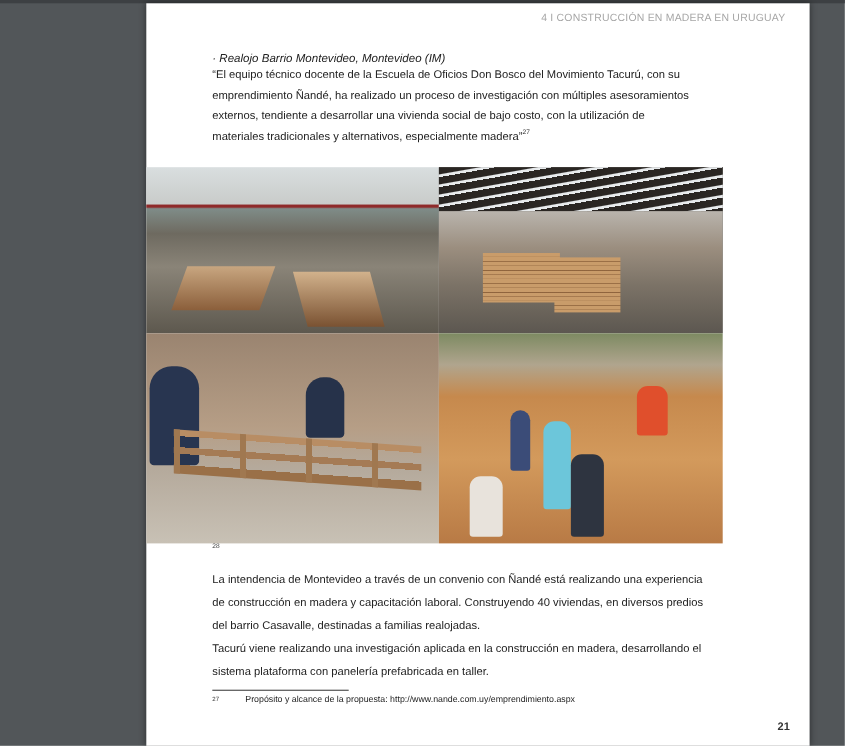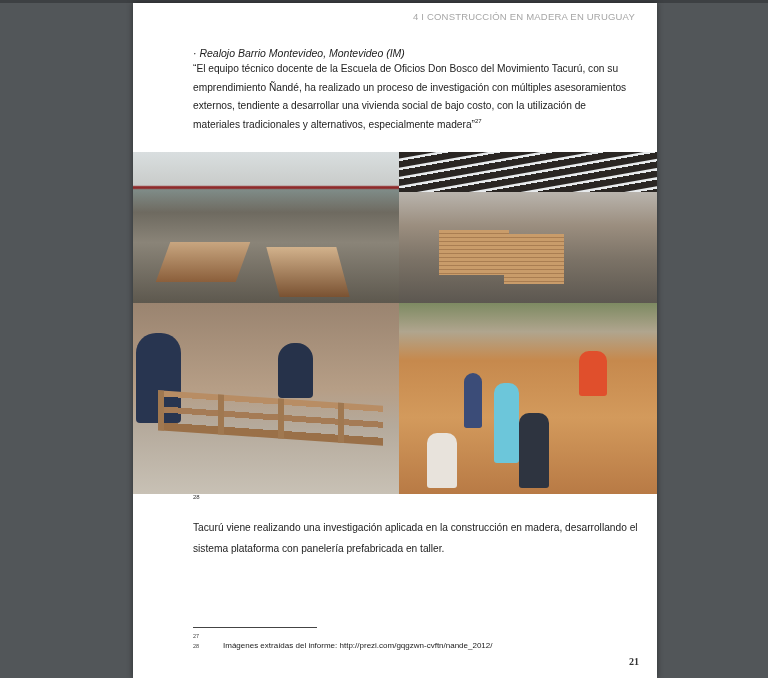--- a/index.html
+++ b/index.html
@@ -7,21 +7,21 @@
     width: 768px; height: 678px; overflow: hidden;
     background: #525659;
     font-family: "Liberation Sans", sans-serif;
     position: relative;
   }
   .topbar {
     position: absolute; left: 0; top: 0; width: 768px; height: 3px;
     background: #3d4043;
   }
   .page {
-    position: absolute; left: 133px; top: 3px; width: 524px; height: 675px;
+    position: absolute; left: 133px; top: 3px; width: 603px; height: 675px;
     background: #ffffff;
     box-shadow: 0 0 6px rgba(0,0,0,0.45);
   }
   .running-header {
     position: absolute; right: 22px; top: 8px;
     font-size: 9.5px; color: #a6a6a6; letter-spacing: 0.2px;
   }
   .section-title {
     position: absolute; left: 60px; top: 44px;
     font-size: 10.5px; font-style: italic; color: #222;
@@ -103,21 +103,21 @@
     position: absolute; left: 60px; top: 624px; width: 124px; height: 1px; background: #444;
   }
   .footnotes {
     position: absolute; left: 60px; top: 628px; width: 440px;
     font-size: 8px; line-height: 10px; color: #222;
   }
   .footnote { display: flex; }
   .fn-num { width: 30px; font-size: 5.5px; color: #444; }
   .page-number {
     position: absolute; right: 18px; top: 653px;
-    font-size: 10px; font-weight: bold; color: #333; font-family: Liberation Serif, serif;
+    font-size: 10px; font-weight: bold; color: #333;
   }
 </style>
 </head>
 <body>
 
 <div class="topbar"></div>
 
 <div class="page">
   <div class="running-header">4 I CONSTRUCCIÓN EN MADERA EN URUGUAY</div>
 
@@ -144,28 +144,26 @@
       <div class="person p2"></div>
       <div class="person p3"></div>
       <div class="person p4"></div>
       <div class="person p5"></div>
     </div>
   </div>
 
   <div class="photo-caption">28</div>
 
   <div class="body-text">
+    <div>La intendencia de Montevideo a través de un convenio con Ñandé está realizando una experiencia de construcción en madera y capacitación laboral. Construyendo 40 viviendas, en diversos predios del barrio Casavalle, destinadas a familias realojadas.</div>
     <div>Tacurú viene realizando una investigación aplicada en la construcción en madera, desarrollando el sistema plataforma con panelería prefabricada en taller.</div>
   </div>
 
   <div class="footnote-rule"></div>
   <div class="footnotes">
     <div class="footnote">
       <span class="fn-num">27</span>
-    </div>
-    <div class="footnote">
-      <span class="fn-num">28</span>
-      <span>Imágenes extraídas del informe: http://prezi.com/gqgzwn-cvftn/nande_2012/</span>
+      <span>Propósito y alcance de la propuesta: http://www.nande.com.uy/emprendimiento.aspx</span>
     </div>
   </div>
 
   <div class="page-number">21</div>
 </div>
 
 </body></html>

